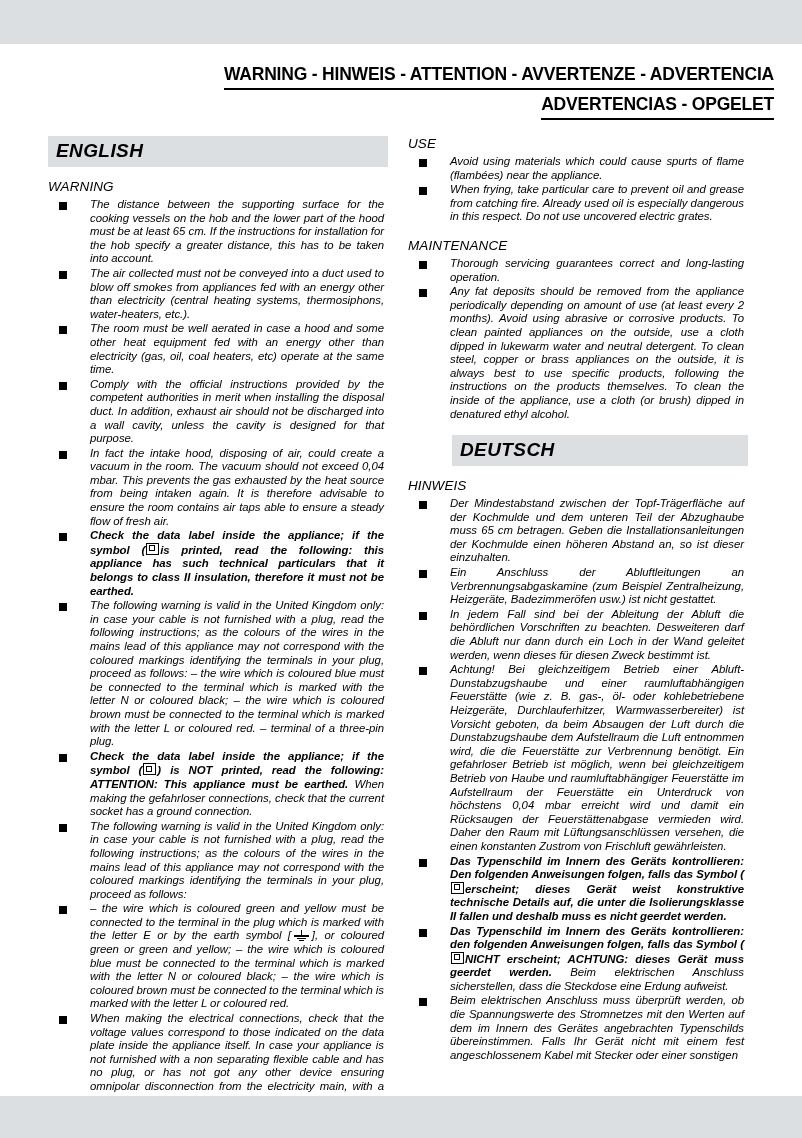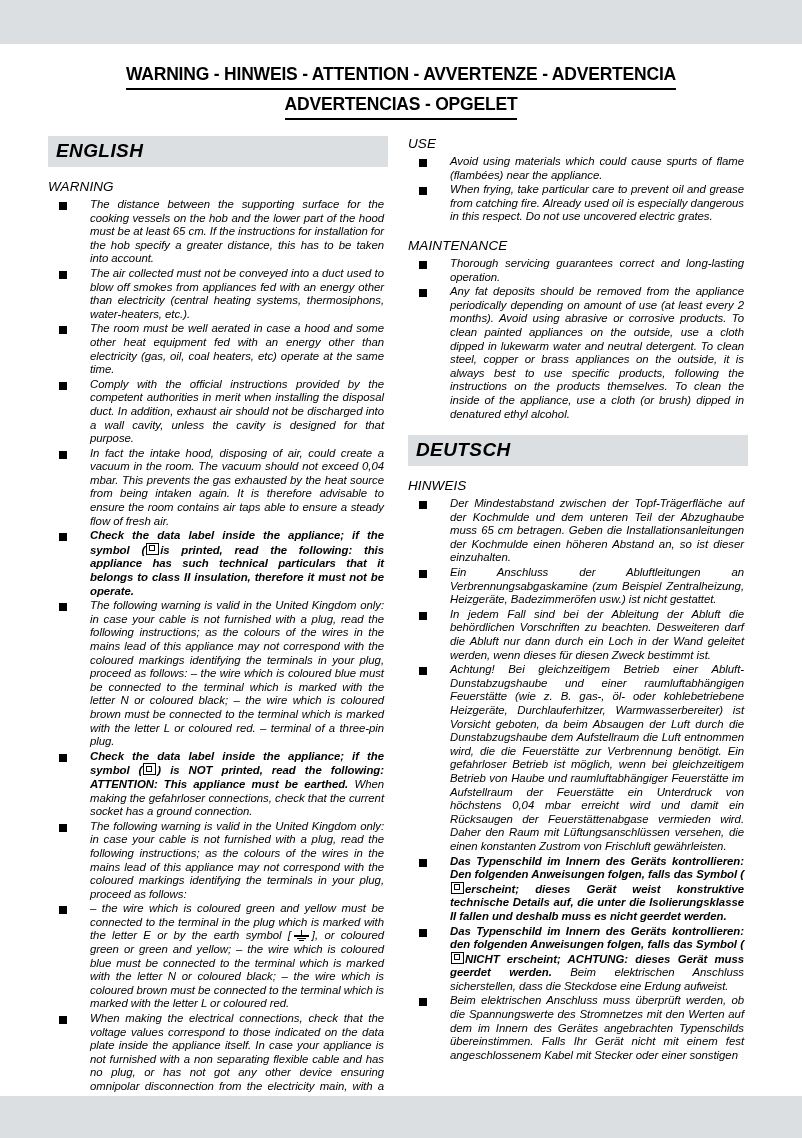--- a/index.html
+++ b/index.html
@@ -40,21 +40,21 @@
   .content {
     position: absolute;
     left: 0; top: 44px;
     width: 802px;
     height: 1052px;
     background: #ffffff;
   }
 
   
   .doc-title {
-    text-align: center;
+    text-align: right;
     font-weight: bold;
     font-size: 17.5px;
     letter-spacing: -0.2px;
     line-height: 25px;
     padding: 18px 28px 0 28px;
   }
   .doc-title .tline {
     display: inline-block;
     border-bottom: 2.2px solid #000;
     padding-bottom: 1px;
@@ -78,20 +78,21 @@
     background: #dcdfe1;
     font-style: italic;
     font-weight: bold;
     font-size: 19px;
     letter-spacing: 0.4px;
     padding: 4px 0 5px 8px;
     margin: 0 0 12px 0;
   }
   .lang-band.deutsch {
     margin-top: 14px;
+    margin-left: 44px;
   }
 
   
   .sec-head {
     font-style: italic;
     font-weight: normal;
     font-size: 13.5px;
     letter-spacing: 0.1px;
     margin: 0 0 3px 0;
   }
@@ -203,21 +204,21 @@
             <p class="para">The room must be well aerated in case a hood and some other heat equipment fed with an energy other than electricity (gas, oil, coal heaters, etc) operate at the same time.</p>
           </li>
           <li>
             <p class="para">Comply with the official instructions provided by the competent authorities in merit when installing the disposal duct. In addition, exhaust air should not be discharged into a wall cavity, unless the cavity is designed for that purpose.</p>
           </li>
           <li class="nobullet">
             <p class="para">In fact the intake hood, disposing of air, could create a vacuum in the room. The vacuum should not exceed 0,04 mbar. This prevents the gas exhausted by the heat source from being intaken again. It is therefore advisable to ensure the room contains air taps able to ensure a steady flow of fresh air.</p>
           </li>
 
           <li>
-            <p class="para b"><span>Check the data label inside the appliance; if the symbol (</span><span class="sym"></span><span>is printed, read the following: this appliance has such technical particulars that it belongs to class II insulation, therefore it must not be operate.</span></p>
+            <p class="para b"><span>Check the data label inside the appliance; if the symbol (</span><span class="sym"></span><span>is printed, read the following: this appliance has such technical particulars that it belongs to class II insulation, therefore it must not be earthed.</span></p>
           </li>
 
           <li class="nobullet">
             <p class="para">The following warning is valid in the United Kingdom only: in case your cable is not furnished with a plug, read the following instructions; as the colours of the wires in the mains lead of this appliance may not correspond with the coloured markings identifying the terminals in your plug, proceed as follows: – the wire which is coloured blue must be connected to the terminal which is marked with the letter N or coloured black; – the wire which is coloured brown must be connected to the terminal which is marked with the letter L or coloured red. – terminal of a three-pin plug.</p>
           </li>
 
           <li>
             <p class="para"><span class="bold">Check the data label inside the appliance; if the symbol (</span><span class="sym"></span><span class="bold">) is NOT printed, read the following: ATTENTION: This appliance must be earthed.</span><span> When making the gefahrloser connections, check that the current socket has a ground connection.</span></p>
           </li>
 

